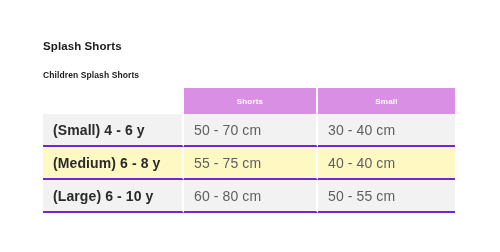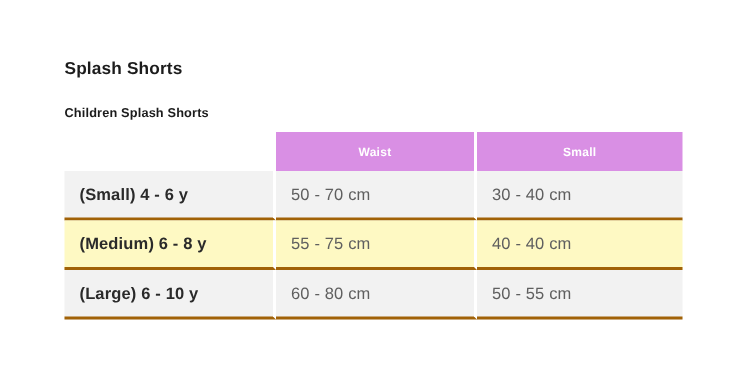--- a/index.html
+++ b/index.html
@@ -68,25 +68,25 @@
     background: #ffffff;
     border-right: 0;
   }
   .size-table thead th.last {
     border-right: 0;
   }
 
   .size-table tbody td {
     height: 31px;
     padding: 0 0 0 10px;
-    font-size: 11px;
+    font-size: 14px;
     vertical-align: middle;
     letter-spacing: 0.1px;
     border-right: 2px solid #ffffff;
-    border-bottom: 2px solid #a16207;
+    border-bottom: 2px solid #6d28d9;
     white-space: nowrap;
   }
   .size-table tbody td.last {
     border-right: 0;
   }
   .size-table tbody td.label-cell {
     font-weight: bold;
     color: #2a2a2a;
   }
   .size-table tbody td.value-cell {
@@ -106,21 +106,21 @@
 
   <table class="size-table">
     <colgroup>
       <col class="c-label">
       <col class="c-waist">
       <col class="c-thigh">
     </colgroup>
     <thead>
       <tr>
         <th class="corner"></th>
-        <th>Waist</th>
+        <th>Shorts</th>
         <th class="last">Small</th>
       </tr>
     </thead>
     <tbody>
       <tr class="odd">
         <td class="label-cell">(Small) 4 - 6 y</td>
         <td class="value-cell">50 - 70 cm</td>
         <td class="value-cell last">30 - 40 cm</td>
       </tr>
       <tr class="even">

